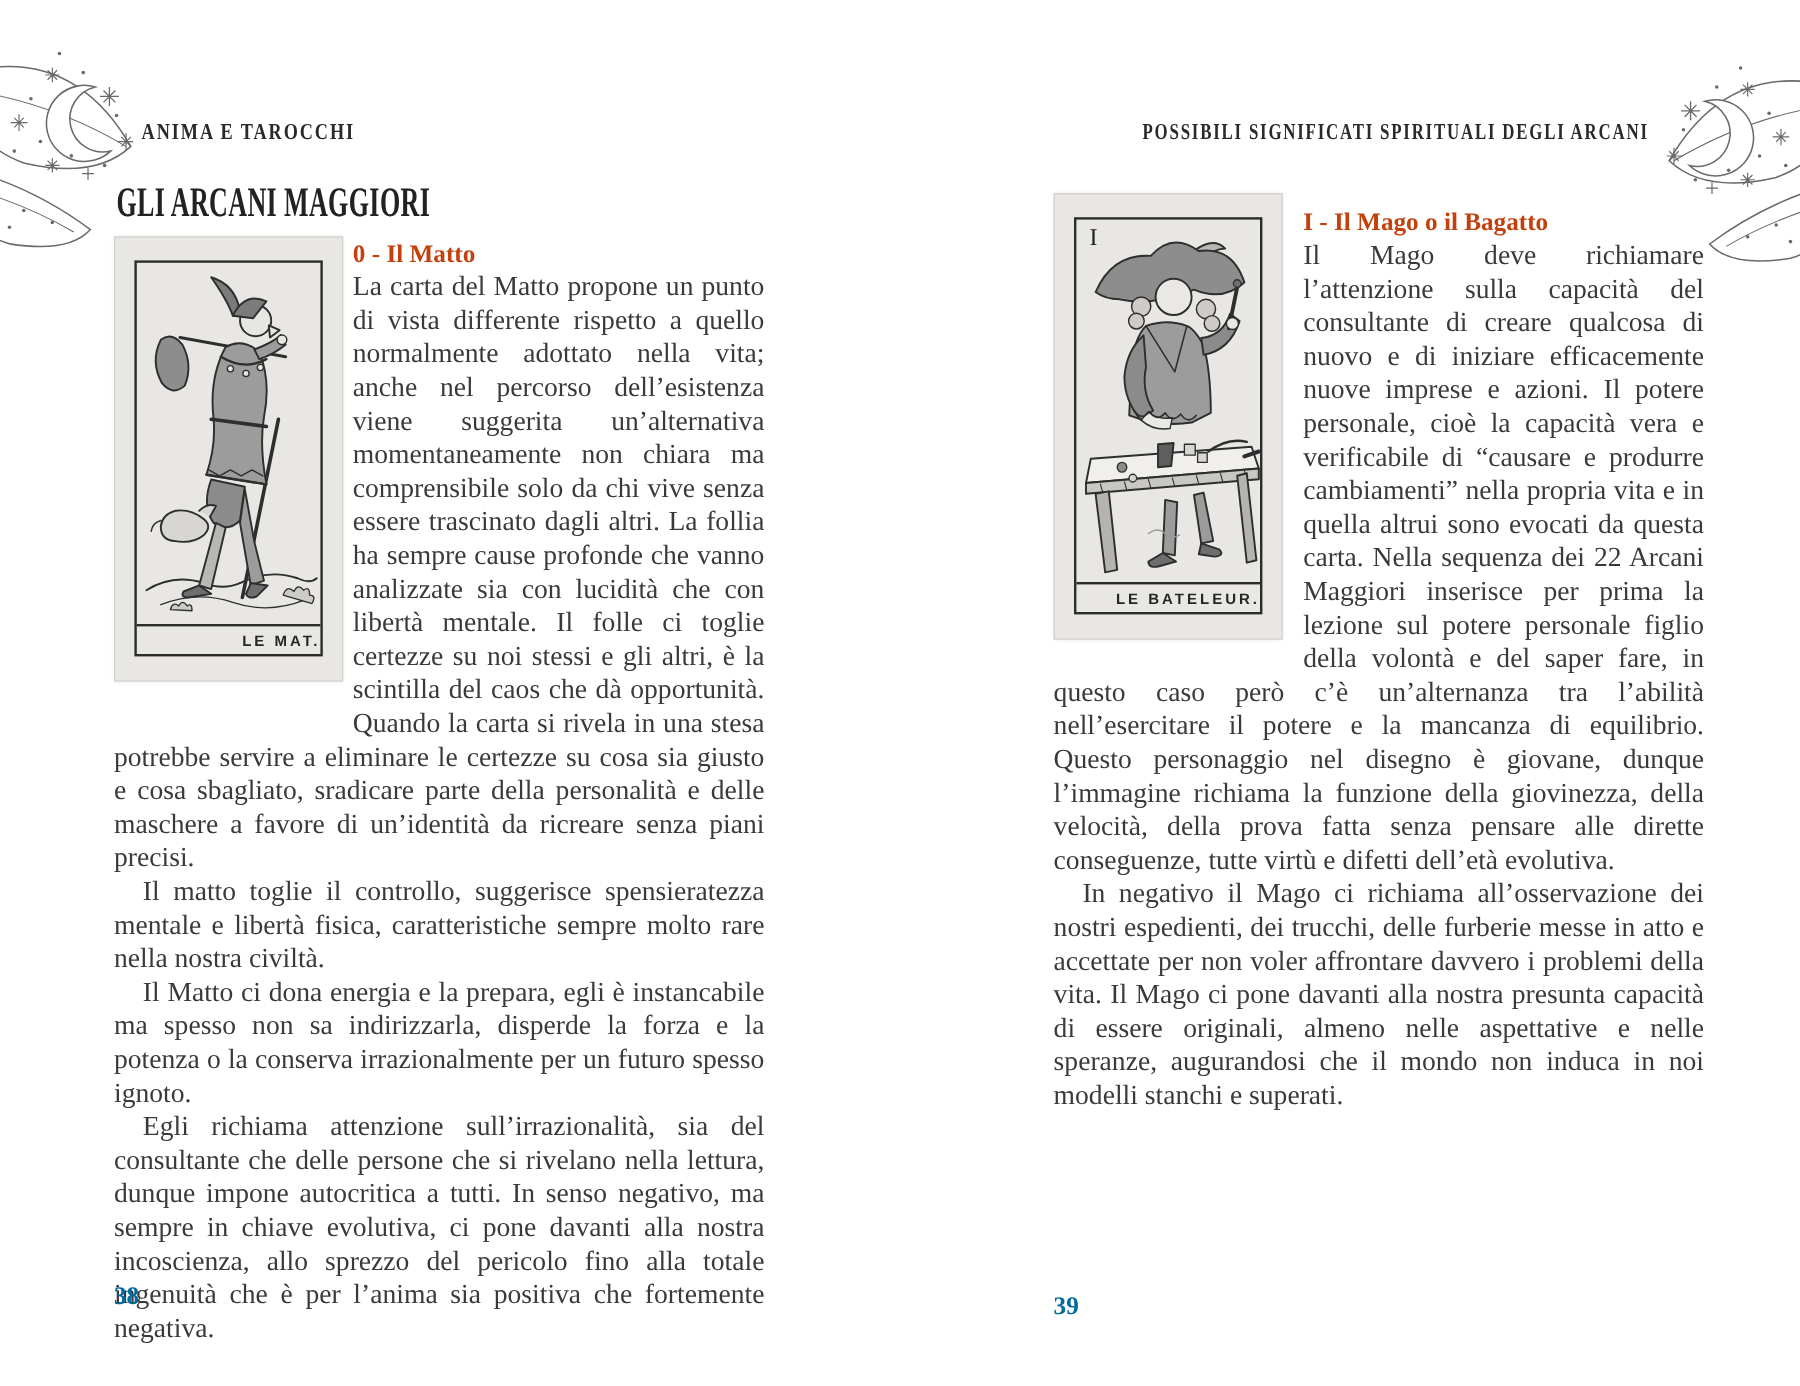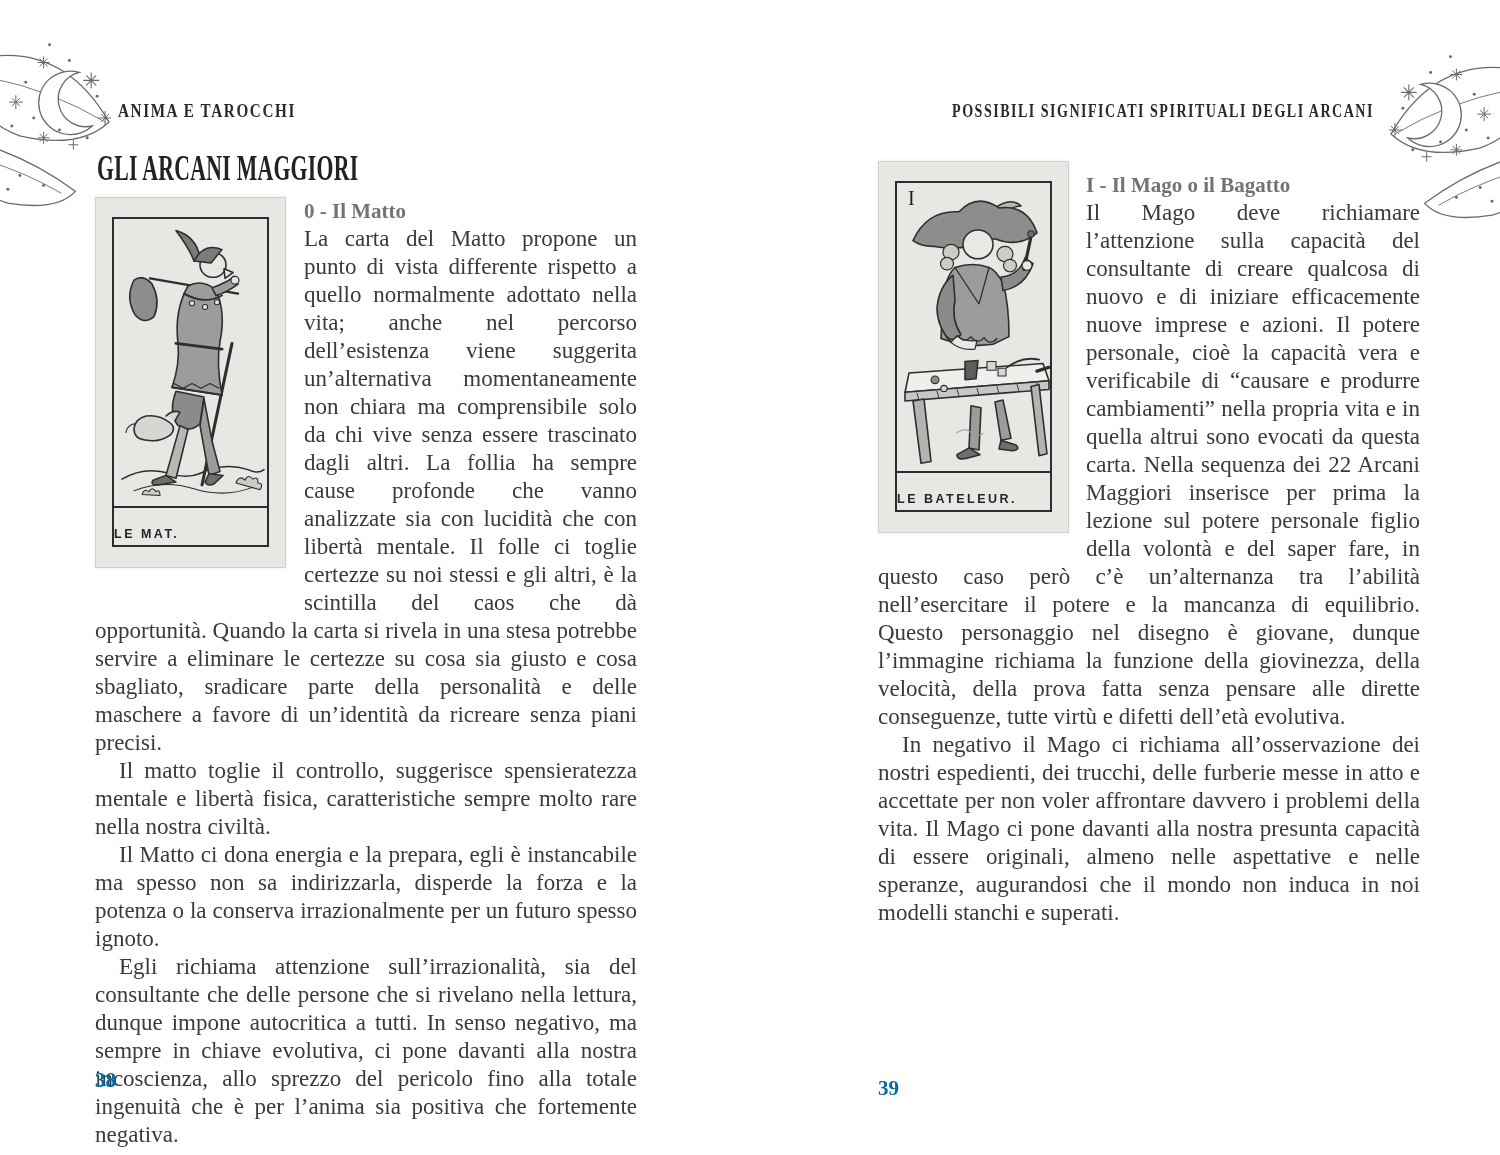--- a/index.html
+++ b/index.html
@@ -30,47 +30,47 @@
     font-size:35px;line-height:1.05;font-weight:bold;color:#232220;
     white-space:nowrap;letter-spacing:0.5px;
     transform:scaleX(0.62);transform-origin:left center;
   }
 
   
   .article{position:absolute;width:542px;}
   .article-left{left:95px;top:197px;}
   .article-right{left:878px;top:161px;}
   .article h2{
-    margin:0;font-size:21px;line-height:28px;font-weight:bold;color:#737373;
+    margin:0;font-size:21px;line-height:28px;font-weight:bold;color:#c2410c;
   }
   .article-right h2{margin-top:10px;}
   .article p{
     margin:0;font-size:23px;line-height:28px;text-align:justify;
     color:#3a3a3a;hyphens:auto;
   }
   .article p.indent{text-indent:24px;}
 
   
   .tarot-card{
     float:left;width:191px;background:#e9e7e4;
     border:1px solid #d2d0cc;box-sizing:border-box;position:relative;
     box-shadow:0 0 4px rgba(0,0,0,0.08);
   }
-  .card-le-mat{height:371px;margin:0 18px 46px 0;}
+  .card-le-mat{height:371px;margin:0 8px 46px 0;}
   .card-le-bateleur{height:372px;margin:0 17px 28px 0;}
   .card-inner{
     position:absolute;left:16px;right:16px;top:19px;bottom:20px;
     border:2px solid #2c2c2c;display:flex;flex-direction:column;
     background:transparent;
   }
   .card-art{flex:1 1 auto;min-height:0;width:100%;display:block;}
   .card-caption{
-    border-top:2px solid #2c2c2c;text-align:left;
+    border-top:2px solid #2c2c2c;text-align:right;
     font-family:"Liberation Sans", sans-serif;font-weight:bold;
-    font-size:12.5px;letter-spacing:2.5px;padding:19px 0 4px;color:#262626;
+    font-size:12.5px;letter-spacing:2.5px;padding:5px 0 4px;color:#262626;
     white-space:nowrap;
   }
   .card-numeral{
     position:absolute;top:5px;left:11px;font-size:20px;line-height:1;
     color:#222;font-family:"Liberation Serif", serif;
   }
 
   
   .pageno{
     position:absolute;width:542px;

